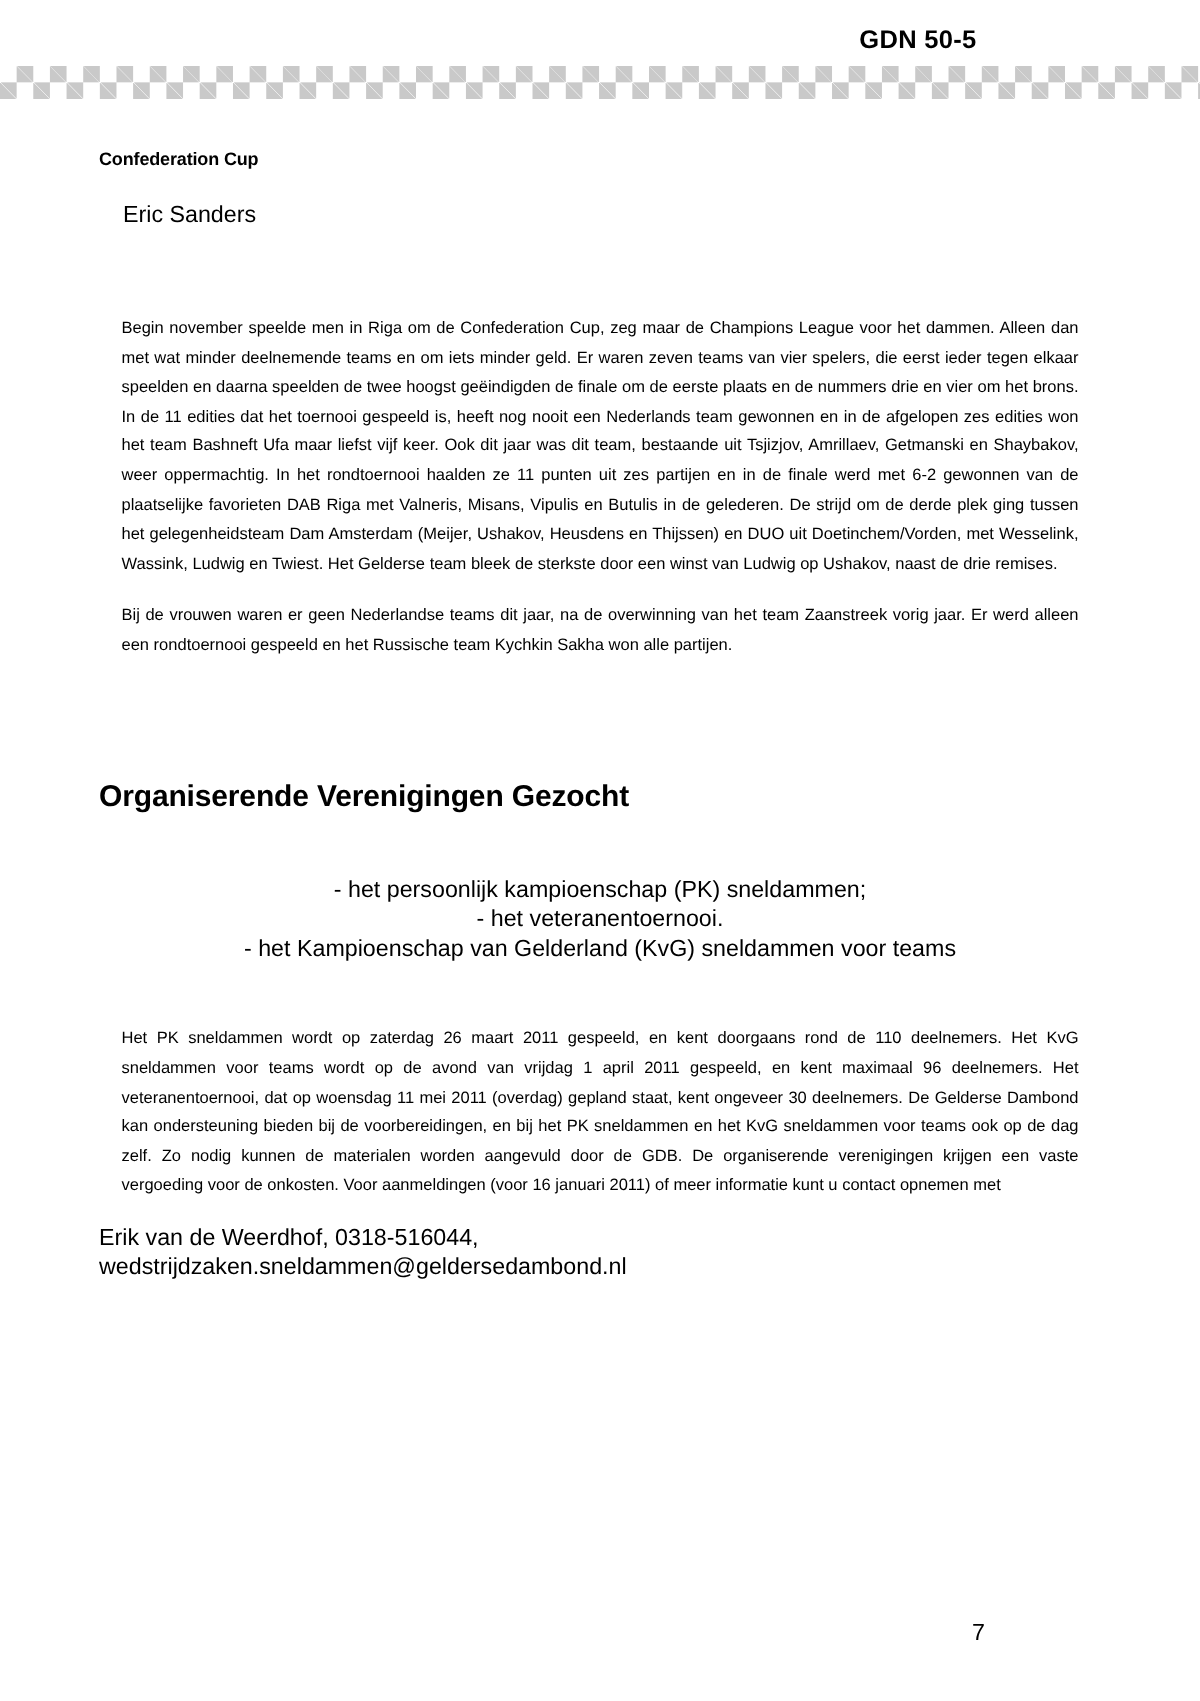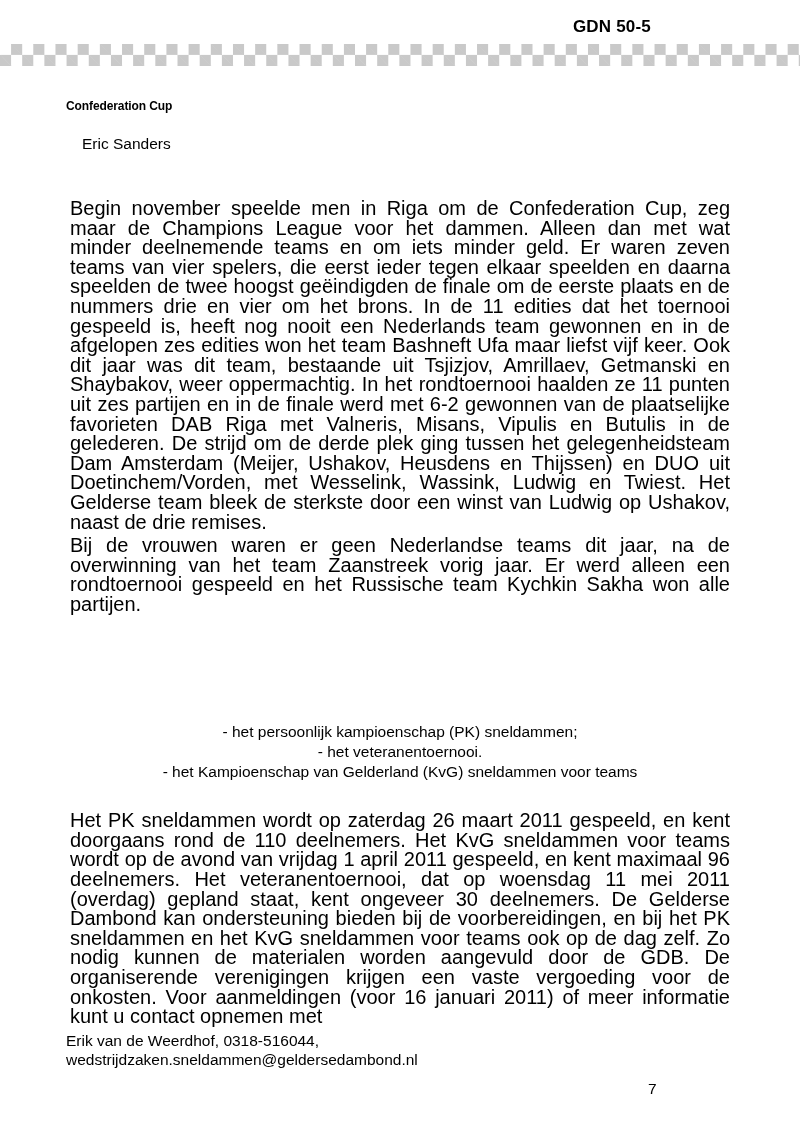--- a/index.html
+++ b/index.html
@@ -63,24 +63,24 @@
     margin: 0 0 1px 0;
     letter-spacing: -0.1px;
   }
   .article-author {
     font-size: 15.5px;
     line-height: 19px;
     margin: 16px;
   }
 
   .body-text {
-    font-size: 20px;
+    font-size: 11px;
     line-height: 19.6px;
     text-align: justify;
-    margin: 4px;
+    margin: 15px;
     hyphens: none;
   }
   .body-text.plain {
     text-align: left;
   }
 
   .gap-lg { height: 26px; }
   .gap-md { height: 19px; }
 
   .section-title {
@@ -131,20 +131,21 @@
 
   <p class="body-text">Begin november speelde men in Riga om de Confederation Cup, zeg maar de Champions League voor het dammen. Alleen dan met wat minder deelnemende teams en om iets minder geld. Er waren zeven teams van vier spelers, die eerst ieder tegen elkaar speelden en daarna speelden de twee hoogst geëindigden de finale om de eerste plaats en de nummers drie en vier om het brons. In de 11 edities dat het toernooi gespeeld is, heeft nog nooit een Nederlands team gewonnen en in de afgelopen zes edities won het team Bashneft Ufa maar liefst vijf keer. Ook dit jaar was dit team, bestaande uit Tsjizjov, Amrillaev, Getmanski en Shaybakov, weer oppermachtig. In het rondtoernooi haalden ze 11 punten uit zes partijen en in de finale werd met 6-2 gewonnen van de plaatselijke favorieten DAB Riga met Valneris, Misans, Vipulis en Butulis in de gelederen. De strijd om de derde plek ging tussen het gelegenheidsteam Dam Amsterdam (Meijer, Ushakov, Heusdens en Thijssen) en DUO uit Doetinchem/Vorden, met Wesselink, Wassink, Ludwig en Twiest. Het Gelderse team bleek de sterkste door een winst van Ludwig op Ushakov, naast de drie remises.</p>
 
   <p class="body-text">Bij de vrouwen waren er geen Nederlandse teams dit jaar, na de overwinning van het team Zaanstreek vorig jaar. Er werd alleen een rondtoernooi gespeeld en het Russische team Kychkin Sakha won alle partijen.</p>
 
   <div class="gap-md"></div>
 
 
   <div style="height:44px"></div>
 
+  <h2 class="section-title">Organiserende Verenigingen Gezocht</h2>
 
   <div style="height:22px"></div>
 
 
   <div class="gap-md"></div>
 
   <div class="list-block">
     <div class="list-line">- het persoonlijk kampioenschap (PK) sneldammen;</div>
     <div class="list-line">- het veteranentoernooi.</div>
     <div class="list-line">- het Kampioenschap van Gelderland (KvG) sneldammen voor teams</div>

